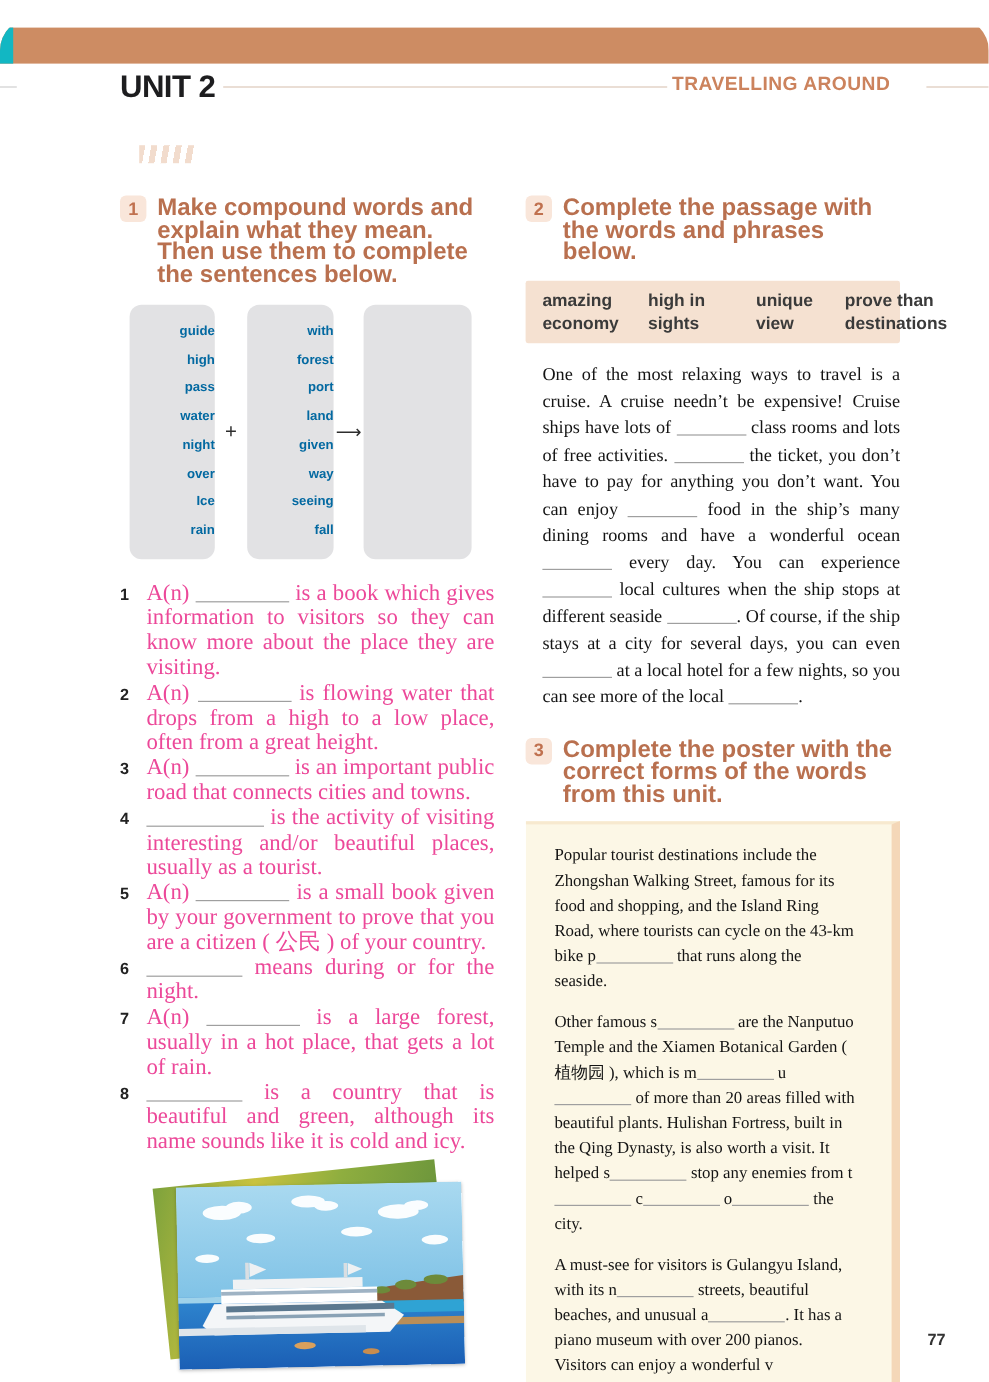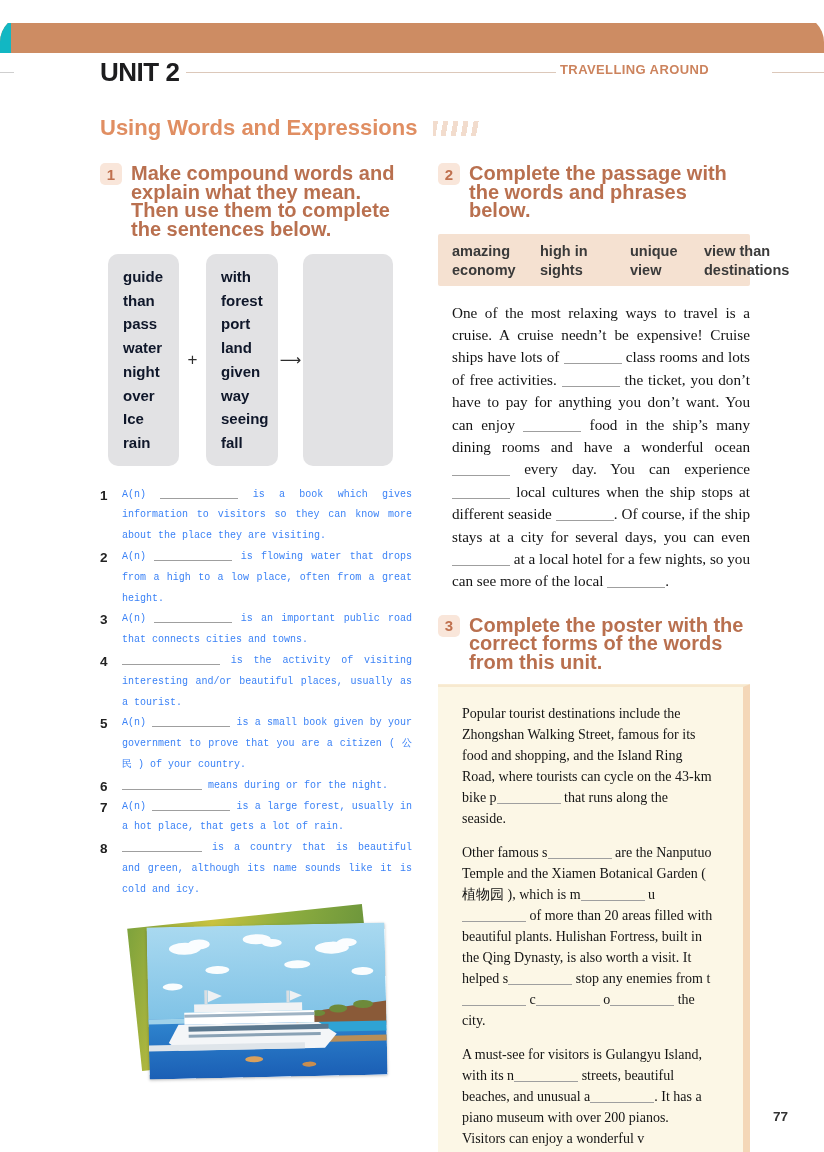--- a/index.html
+++ b/index.html
@@ -11,21 +11,21 @@
     border-radius:27px;
   }
   
   .top-bar { position:absolute; top:8px; left:0; right:0; height:30px; background:#cd8c63; }
   .top-bar .teal { position:absolute; left:0; top:0; width:11px; height:30px; background:#12b7c3; }
   
   .unit-title { position:absolute; left:100px; top:42px; font-size:26px; font-weight:800; color:#1d1d1f; letter-spacing:-0.5px; }
   .rule-mid { position:absolute; left:186px; top:57px; width:370px; height:1px; background:#dcc8ba; }
   .rule-left { position:absolute; left:0; top:57px; width:14px; height:1px; background:#cfcfcf; }
   .rule-right { position:absolute; right:0; top:57px; width:52px; height:1px; background:#dcc8ba; }
-  .unit-topic { position:absolute; left:560px; top:47px; font-size:13px; font-weight:700; color:#cc835d; letter-spacing:0.4px; }
+  .unit-topic { position:absolute; left:560px; top:47px; font-size:16px; font-weight:700; color:#cc835d; letter-spacing:0.4px; }
   
   .section-title { position:absolute; left:100px; top:100px; font-size:22px; font-weight:800; color:#e6placeholder; }
   .section-title { color:#e08e62; }
   .hatch {
     display:inline-block; width:48px; height:15px; margin-left:16px; vertical-align:-1px;
     background:repeating-linear-gradient(100deg, #f2dccd 0 5px, rgba(0,0,0,0) 5px 10px);
   }
   
   .columns { position:absolute; left:100px; top:148px; width:650px; display:flex; gap:26px; }
   .col { width:312px; }
@@ -34,35 +34,35 @@
   .ex-num {
     flex:none; width:22px; height:22px; margin-top:0; border-radius:5px;
     background:#f9e6da; color:#c0714f; font-weight:800; font-size:15px;
     display:flex; align-items:center; justify-content:center;
   }
   .ex-title { color:#b9704f; font-weight:700; font-size:20px; line-height:18.5px; padding-top:1px; }
   
   .compound-row { display:flex; margin:16px 0 0 8px; align-items:stretch; }
   .word-box {
     background:#e2e2e4; border-radius:10px; padding:11px 0 11px 15px;
-    font-weight:700; font-size:15px; color:#0f172a; line-height:23.7px;
+    font-weight:700; font-size:11px; color:#0369a1; line-height:23.7px;text-align:right;
   }
   .word-box.b1 { width:71px; }
   .word-box.b2 { width:72px; }
   .word-box.b3 { width:90px; padding:0; }
   .op { align-self:center; text-align:center; color:#2d2d2d; }
   .op.plus { width:27px; font-size:17px; font-weight:400; }
   .op.arrow { width:25px; font-size:15px; }
   
   .sentences { margin-top:19px; }
   .sent { display:flex; gap:7px; }
   .sent-num { flex:none; width:15px; font-weight:700; font-size:13.5px; color:#222; padding-top:3px; font-family:"Liberation Sans", sans-serif; }
   .sent-text {
-    width:290px; font-family:Liberation Mono, monospace; font-size:10px;
-    line-height:20.8px; color:#3b82f6; text-align:justify;
+    width:290px; font-family:Liberation Serif, serif; font-size:19px;
+    line-height:20.8px; color:#ec4899; text-align:justify;
   }
   .blank {
     display:inline-block; height:12px; border-bottom:1px solid #9f9f9f; vertical-align:-2px;
   }
   
   .photo-stack { position:relative; width:238px; height:158px; margin:24px 0 0 48px; }
   .photo-back {
     position:absolute; left:-14px; top:-9px; width:236px; height:143px;
     background:linear-gradient(110deg,#7da23c 0%,#c9c23f 30%,#8fae3f 55%,#5c8a3a 100%);
     transform:rotate(-6deg);
@@ -103,37 +103,37 @@
     <div class="teal"></div>
   </div>
 
   <div class="rule-left"></div>
   <h1 class="unit-title">UNIT 2</h1>
   <div class="rule-mid"></div>
   <div class="unit-topic">TRAVELLING AROUND</div>
   <div class="rule-right"></div>
 
   <h2 class="section-title">
-    <span>Using Words and Expressions</span><span class="hatch"></span>
+    <span class="hatch"></span>
   </h2>
 
   <div class="columns">
 
     <div class="col">
 
       <div class="ex-head">
         <div class="ex-num">1</div>
         <div class="ex-title">Make compound words and explain what they mean. Then use them to complete the sentences below.</div>
       </div>
 
       <div class="compound-row">
         <div class="word-box b1">
 
         <div>guide</div>
-            <div>than</div>
+            <div>high</div>
             <div>pass</div>
             <div>water</div>
             <div>night</div>
             <div>over</div>
             <div>Ice</div>
             <div>rain</div>
           </div>
         <div class="op plus">+</div>
         <div class="word-box b2">
 
@@ -260,21 +260,21 @@
       <div class="ex-head">
         <div class="ex-num">2</div>
         <div class="ex-title">Complete the passage with the words and phrases below.</div>
       </div>
 
       <div class="word-bank">
 
       <div>amazing</div>
           <div>high in</div>
           <div>unique</div>
-          <div>view than</div>
+          <div>prove than</div>
           <div>economy</div>
           <div>sights</div>
           <div>view</div>
           <div>destinations</div>
         </div>
 
       <div class="passage">One of the most relaxing ways to travel is a cruise. A cruise needn’t be expensive! Cruise ships have lots of <span class="blank" style="width: 58px;"></span> class rooms and lots of free activities. <span class="blank" style="width: 58px;"></span> the ticket, you don’t have to pay for anything you don’t want. You can enjoy <span class="blank" style="width: 58px;"></span> food in the ship’s many dining rooms and have a wonderful ocean <span class="blank" style="width: 58px;"></span> every day. You can experience <span class="blank" style="width: 58px;"></span> local cultures when the ship stops at different seaside <span class="blank" style="width: 58px;"></span>. Of course, if the ship stays at a city for several days, you can even <span class="blank" style="width: 58px;"></span> at a local hotel for a few nights, so you can see more of the local <span class="blank" style="width: 58px;"></span>.</div>
 
       <div class="ex3">
         <div class="ex-head">

